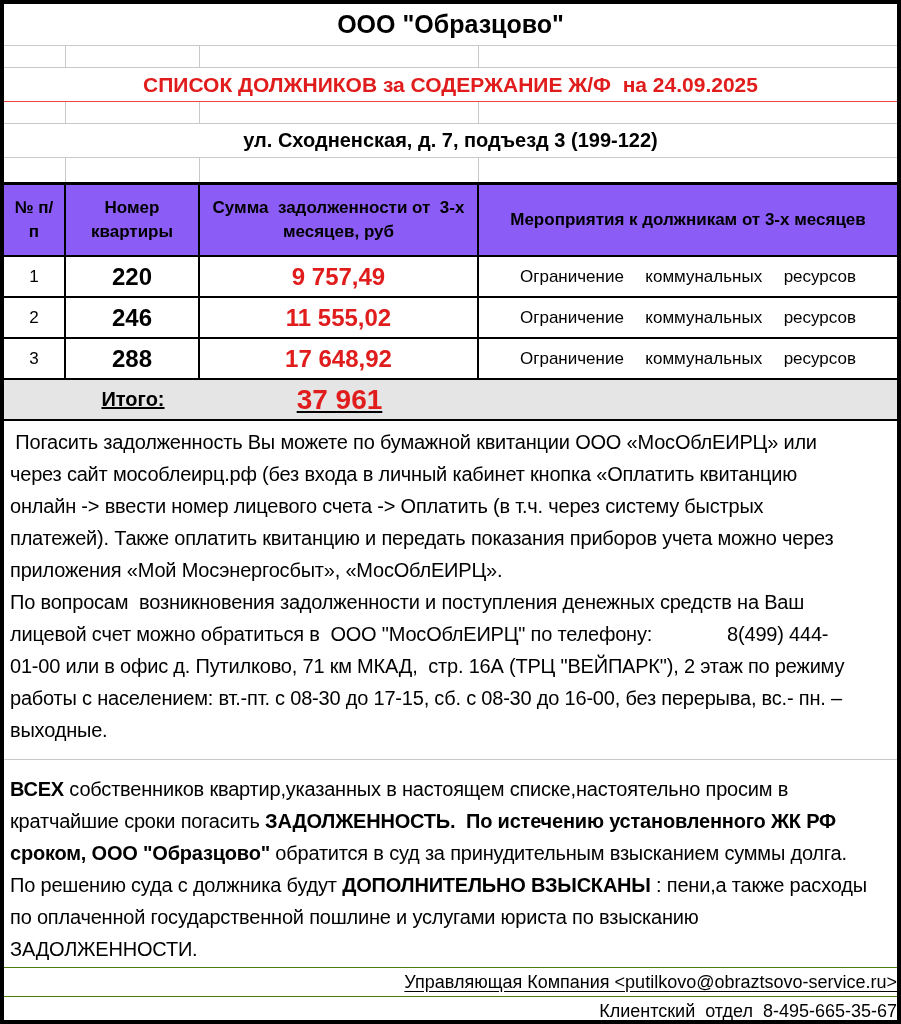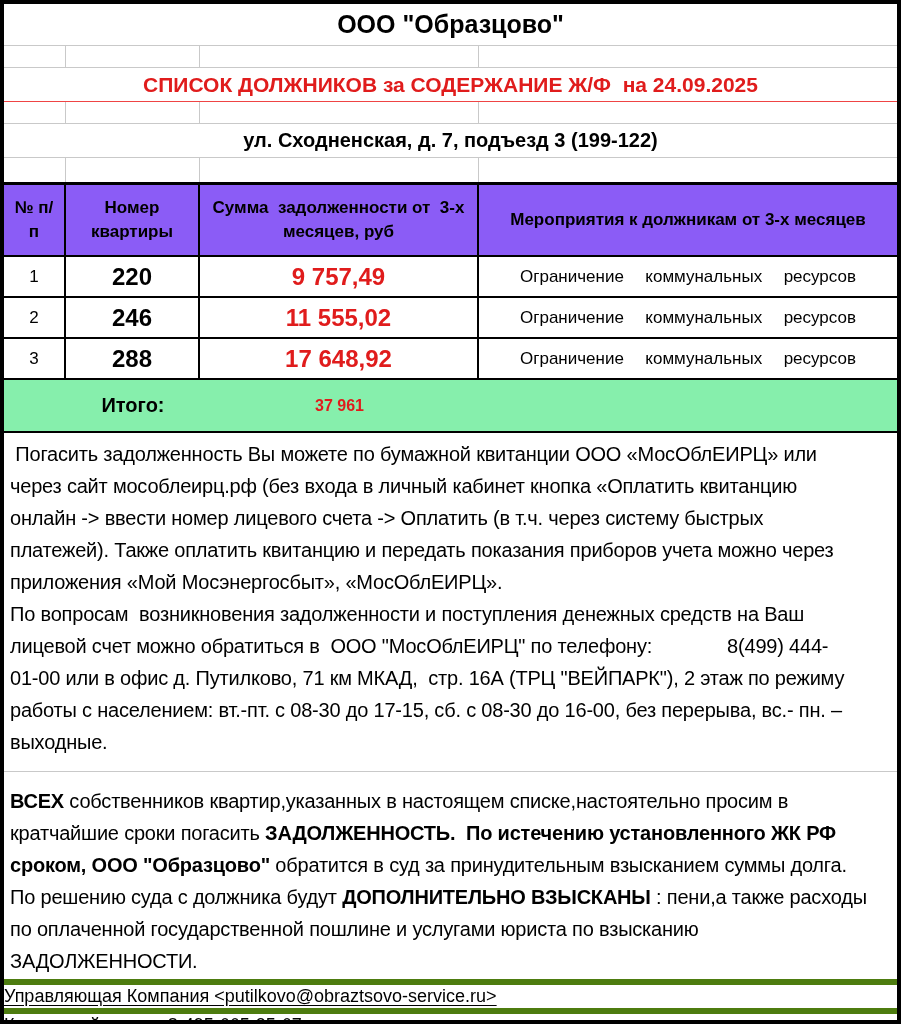--- a/index.html
+++ b/index.html
@@ -74,48 +74,49 @@
     border-right: 2px solid #000;
     white-space: pre-wrap;
     text-align: center;
   }
   .cell:last-child { border-right: none !important; }
   .c-num  { font-size: 17px; }
   .c-apt  { font-size: 24px; font-weight: bold; }
   .c-amt  { font-size: 24px; font-weight: bold; color: var(--red); }
   .c-act  { font-size: 17px; word-spacing: 6px; }
   .t-total {
-    height: 53px;
-    background: #86efac;
+    height: 41px;
+    background: #e5e5e5;
     border-bottom: 2px solid #000;
+    text-decoration: underline;
   }
   .t-total .cell { border-right: none; display: flex; align-items: center; justify-content: center; }
   .total-label { font-weight: bold; font-size: 20px; }
-  .total-value { font-weight: bold; font-size: 16px; color: var(--red); }
+  .total-value { font-weight: bold; font-size: 28px; color: var(--red); }
   
   .para {
     white-space: pre-wrap;
     font-size: 20px;
     line-height: 32px;
     letter-spacing: -0.2px;
     padding: 5px 8px 0 6px;
   }
   .para .b { font-weight: bold; }
   .warning-para {
     border-top: 1px solid #c9c9c9;
     margin-top: 8px;
     padding-top: 13px;
     min-height: 208px;
   }
   .payment-para { min-height: 330px; }
   
   .footer-row {
-    border-top: 6px solid #4d7c0f;
+    border-top: 1px solid #4d7c0f;
     height: 29px;
-    display: flex; align-items: center; justify-content: flex-start;
+    display: flex; align-items: center; justify-content: flex-end;
     font-size: 18px;
     white-space: pre;
   }
   .footer-row .link-text { text-decoration: underline; text-underline-offset: 3px; }
 </style>
 </head>
 <body>
 
 <div class="page">
 

